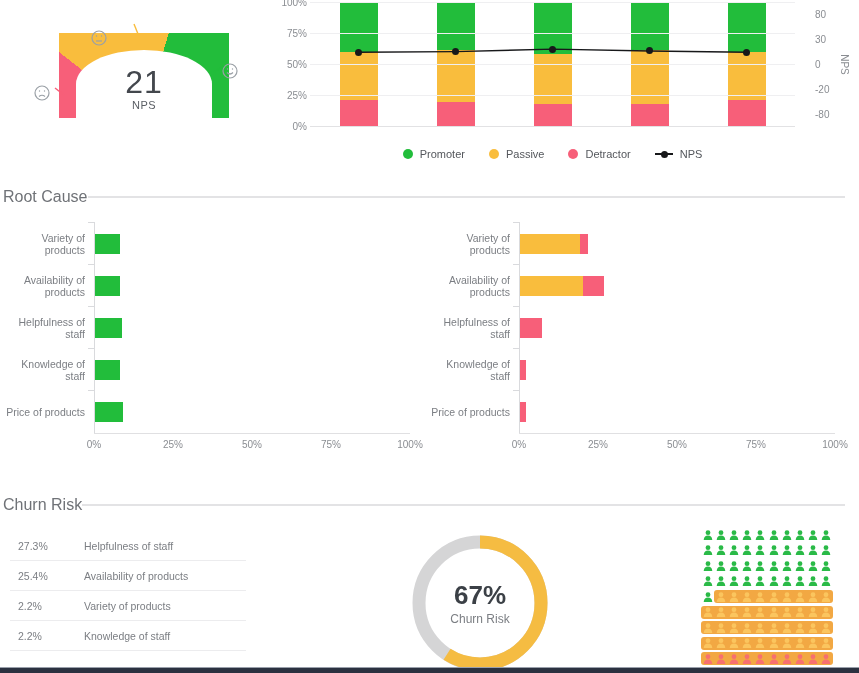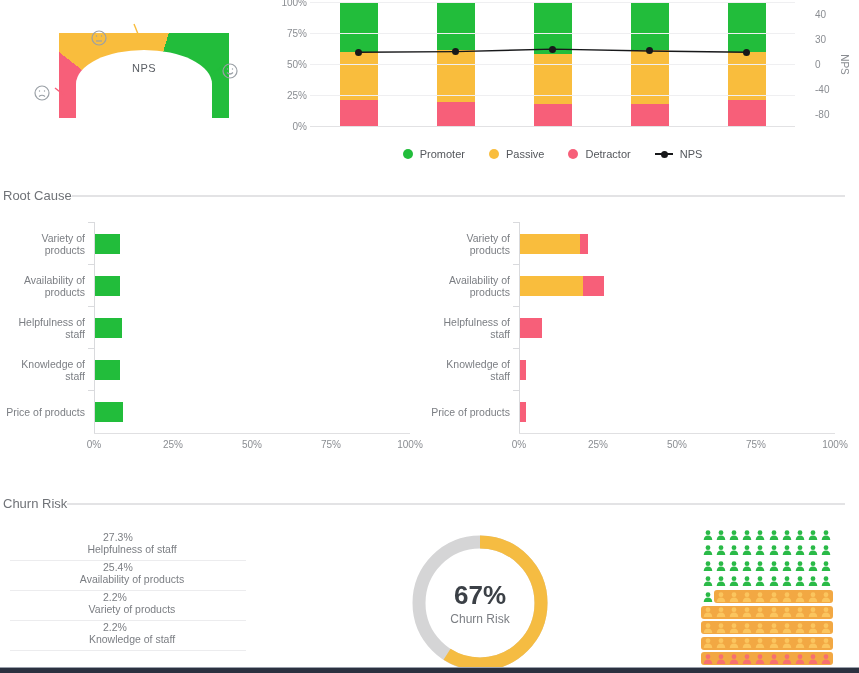--- a/index.html
+++ b/index.html
@@ -42,21 +42,21 @@
   .trend-legend { position:absolute; left:25px; top:148px; width:485px; display:flex;
                   justify-content:center; gap:24px; align-items:center; }
   .leg-item { display:flex; align-items:center; gap:7px; font-size:11px; color:#54575c; cursor:pointer; }
   .leg-dot { width:10px; height:10px; border-radius:50%; }
   .leg-line { position:relative; width:18px; height:2px; background:#17181a; }
   .leg-line::after { content:""; position:absolute; left:6px; top:-2.5px; width:7px; height:7px;
                      border-radius:50%; background:#17181a; }
 
   
   .section-divider { position:absolute; left:3px; right:14px; display:flex; align-items:center; }
-  .section-divider .sec-label { font-size:13px; color:#6f7277; margin-right:0; white-space:nowrap; }
+  .section-divider .sec-label { font-size:16px; color:#6f7277; margin-right:0; white-space:nowrap; }
   .section-divider .sec-line { flex:1; height:2px; background:#e3e3e5; }
   #divider-root { top:188px; }
   #divider-churn { top:496px; }
 
   
   .hchart { position:absolute; top:210px; width:430px; }
   #promoters-chart { left:0; }
   #pd-chart { left:425px; }
   .hchart-title { margin-left:62px; margin-top:10px; font-size:15px; color:#54575a; }
   .hrows { margin-top:13px; }
@@ -69,21 +69,21 @@
   .haxis { margin-left:94px; width:316px; height:1px; background:#e0e0e2; }
   .hxlabels { position:relative; margin-left:94px; width:316px; height:16px; margin-top:5px; }
   .hxlabels span { position:absolute; transform:translateX(-50%); font-size:10px; color:#8a8d92; }
 
   
   .kf { position:absolute; left:10px; top:531px; width:236px; }
   .kf-header { height:29px; line-height:29px; padding-left:12px; background:#f7f7f8;
                border-top:1px solid #e8e8ea; border-bottom:1px solid #e8e8ea;
                font-size:11px; font-weight:700; color:#4b4e53; }
   .kf-row { height:30px; display:flex; align-items:center; border-bottom:1px solid #ececee;
-            font-size:10.5px; color:#7b7e83;flex-direction:column; }
+            font-size:10.5px; color:#7b7e83; }
   .kf-pct { width:66px; padding-left:8px; }
   .kf-label { flex:1; padding-left:8px; }
 
   
   .donut-block { position:absolute; left:405px; top:528px; width:150px; height:150px; }
   .donut-center { position:absolute; inset:0; display:flex; flex-direction:column;
                   align-items:center; justify-content:center; }
   .donut-value { font-size:26px; font-weight:700; color:#3b4046; }
   .donut-label { font-size:12px; color:#7b7e83; margin-top:1px; }
 
@@ -100,20 +100,21 @@
 </style>
 </head>
 <body>
 
 <div class="page">
 
   <div class="gauge-panel">
     <div class="gauge-arc" style="background: conic-gradient(from 270deg at 50% 100%, rgb(247, 95, 121) 0deg, rgb(247, 95, 121) 37.8deg, rgb(249, 189, 61) 37.8deg, rgb(249, 189, 61) 106.2deg, rgb(34, 189, 59) 106.2deg, rgb(34, 189, 59) 180deg, transparent 180deg, transparent 360deg);"></div>
     <div class="gauge-hole"></div>
     <div class="gauge-center">
+      <div class="gauge-value">21</div>
       <div class="gauge-label">NPS</div>
     </div>
     <svg class="gauge-overlay" width="270" height="185" viewBox="0 0 270 185">
 
       <g stroke="#9aa0a6" fill="none" stroke-width="1.2">
         <circle cx="22" cy="93" r="7"></circle>
         <circle cx="19.5" cy="91" r="0.7" fill="#9aa0a6" stroke="none"></circle>
         <circle cx="24.5" cy="91" r="0.7" fill="#9aa0a6" stroke="none"></circle>
         <path d="M19 96.5 Q22 94 25 96.5"></path>
       </g>
@@ -193,24 +194,24 @@
           <div class="nps-dot" style="left: calc(70% - 3.5px); top: calc(39.5% - 3.5px);"></div>
           <div class="nps-dot" style="left: calc(90% - 3.5px); top: calc(40.5% - 3.5px);"></div>
         </div>
     <div class="grid" style="top: 0%;"></div>
         <div class="grid" style="top: 25%;"></div>
         <div class="grid" style="top: 50%;"></div>
         <div class="grid" style="top: 75%;"></div>
         <div class="grid grid-bottom" style="top: 100%;"></div>
       </div>
     <div class="trend-y-right">
-        <span style="top: 10%;">40</span>
+        <span style="top: 10%;">80</span>
         <span style="top: 30%;">30</span>
         <span style="top: 50%;">0</span>
-        <span style="top: 70%;">-40</span>
+        <span style="top: 70%;">-20</span>
         <span style="top: 90%;">-80</span>
       </div>
     <div class="trend-nps-title">
       <span>NPS</span>
     </div>
     <div class="trend-legend">
         <div class="leg-item">
           <span class="leg-dot" style="background: rgb(34, 189, 59);"></span>
           <span>Promoter</span>
         </div>

